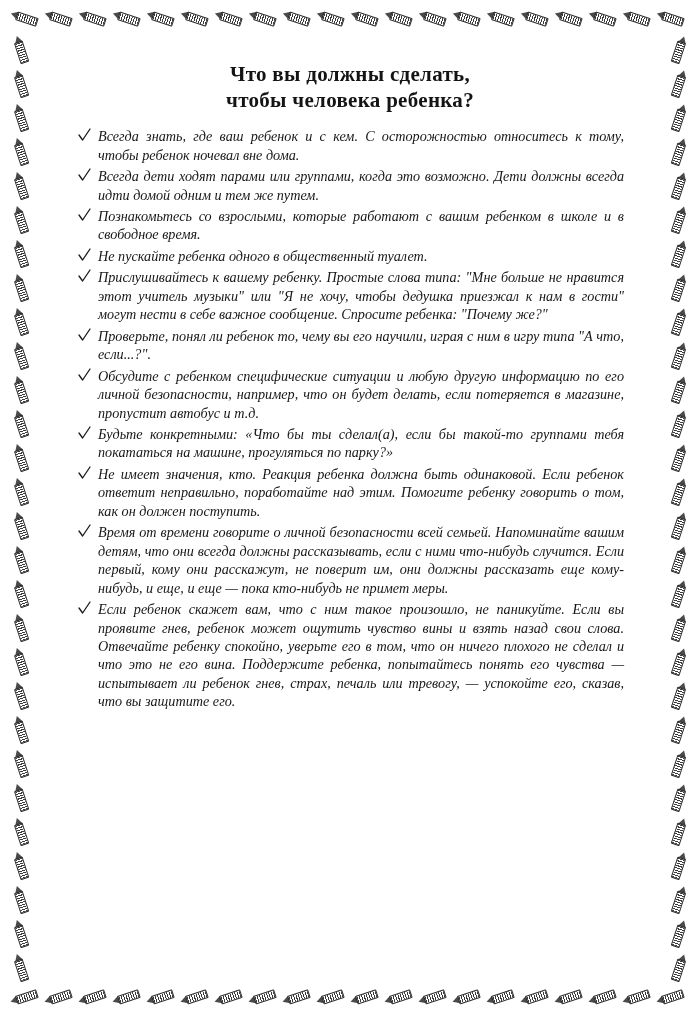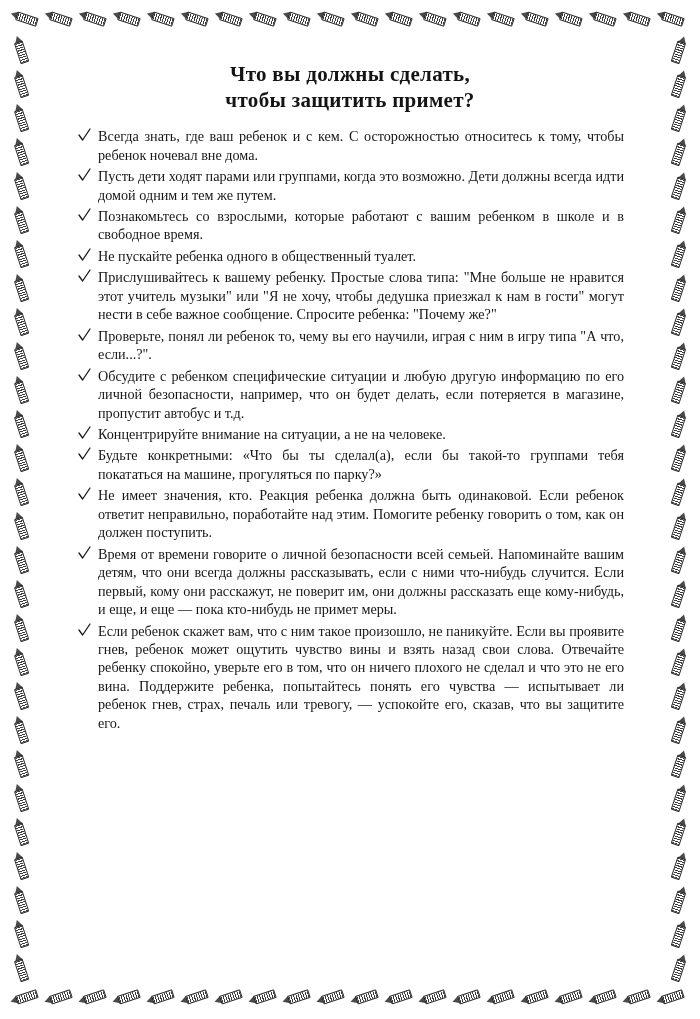--- a/index.html
+++ b/index.html
@@ -103,20 +103,21 @@
     top: 1px;
     width: 13px;
     height: 15px;
     display: block;
   }
   .check-icon svg {
     display: block;
   }
   .tip-text {
     display: block;
+    font-style: italic;
   }
 
   
   ul.tips > li:last-child { margin-bottom: 0; }
 </style>
 </head>
 <body>
 
 <div class="page">
 
@@ -504,39 +505,39 @@
       <div class="pencil" style="left: 664px; top: 964px; transform: rotate(108deg);">
         <span class="tip"></span>
         <span class="body"></span>
       </div>
     </div>
 
   <div class="content">
 
     <h1 class="doc-title">
       <span class="line">Что вы должны сделать,</span>
-      <span class="line">чтобы защитить примет?</span>
+      <span class="line">чтобы человека ребенка?</span>
     </h1>
 
     <ul class="tips">
         <li>
           <span class="check-icon">
             <svg width="13" height="15" viewBox="0 0 13 15">
               <path d="M1 7 L4.6 12 L12 1" fill="none" stroke="#1a1a1a" stroke-width="1.3" stroke-linecap="round" stroke-linejoin="round"></path>
             </svg>
           </span>
           <span class="tip-text">Всегда знать, где ваш ребенок и с кем. С осторожностью относитесь к тому, чтобы ребенок ночевал вне дома.</span>
         </li>
         <li>
           <span class="check-icon">
             <svg width="13" height="15" viewBox="0 0 13 15">
               <path d="M1 7 L4.6 12 L12 1" fill="none" stroke="#1a1a1a" stroke-width="1.3" stroke-linecap="round" stroke-linejoin="round"></path>
             </svg>
           </span>
-          <span class="tip-text">Пусть дети ходят парами или группами, когда это возможно. Дети должны всегда идти домой одним и тем же путем.</span>
+          <span class="tip-text">Всегда дети ходят парами или группами, когда это возможно. Дети должны всегда идти домой одним и тем же путем.</span>
         </li>
         <li>
           <span class="check-icon">
             <svg width="13" height="15" viewBox="0 0 13 15">
               <path d="M1 7 L4.6 12 L12 1" fill="none" stroke="#1a1a1a" stroke-width="1.3" stroke-linecap="round" stroke-linejoin="round"></path>
             </svg>
           </span>
           <span class="tip-text">Познакомьтесь со взрослыми, которые работают с вашим ребенком в школе и в свободное время.</span>
         </li>
         <li>
@@ -563,28 +564,20 @@
           </span>
           <span class="tip-text">Проверьте, понял ли ребенок то, чему вы его научили, играя с ним в игру типа "А что, если...?".</span>
         </li>
         <li>
           <span class="check-icon">
             <svg width="13" height="15" viewBox="0 0 13 15">
               <path d="M1 7 L4.6 12 L12 1" fill="none" stroke="#1a1a1a" stroke-width="1.3" stroke-linecap="round" stroke-linejoin="round"></path>
             </svg>
           </span>
           <span class="tip-text">Обсудите с ребенком специфические ситуации и любую другую информацию по его личной безопасности, например, что он будет делать, если потеряется в магазине, пропустит автобус и т.д.</span>
-        </li>
-        <li>
-          <span class="check-icon">
-            <svg width="13" height="15" viewBox="0 0 13 15">
-              <path d="M1 7 L4.6 12 L12 1" fill="none" stroke="#1a1a1a" stroke-width="1.3" stroke-linecap="round" stroke-linejoin="round"></path>
-            </svg>
-          </span>
-          <span class="tip-text">Концентрируйте внимание на ситуации, а не на человеке.</span>
         </li>
         <li>
           <span class="check-icon">
             <svg width="13" height="15" viewBox="0 0 13 15">
               <path d="M1 7 L4.6 12 L12 1" fill="none" stroke="#1a1a1a" stroke-width="1.3" stroke-linecap="round" stroke-linejoin="round"></path>
             </svg>
           </span>
           <span class="tip-text">Будьте конкретными: «Что бы ты сделал(а), если бы такой-то группами тебя покататься на машине, прогуляться по парку?»</span>
         </li>
         <li>

